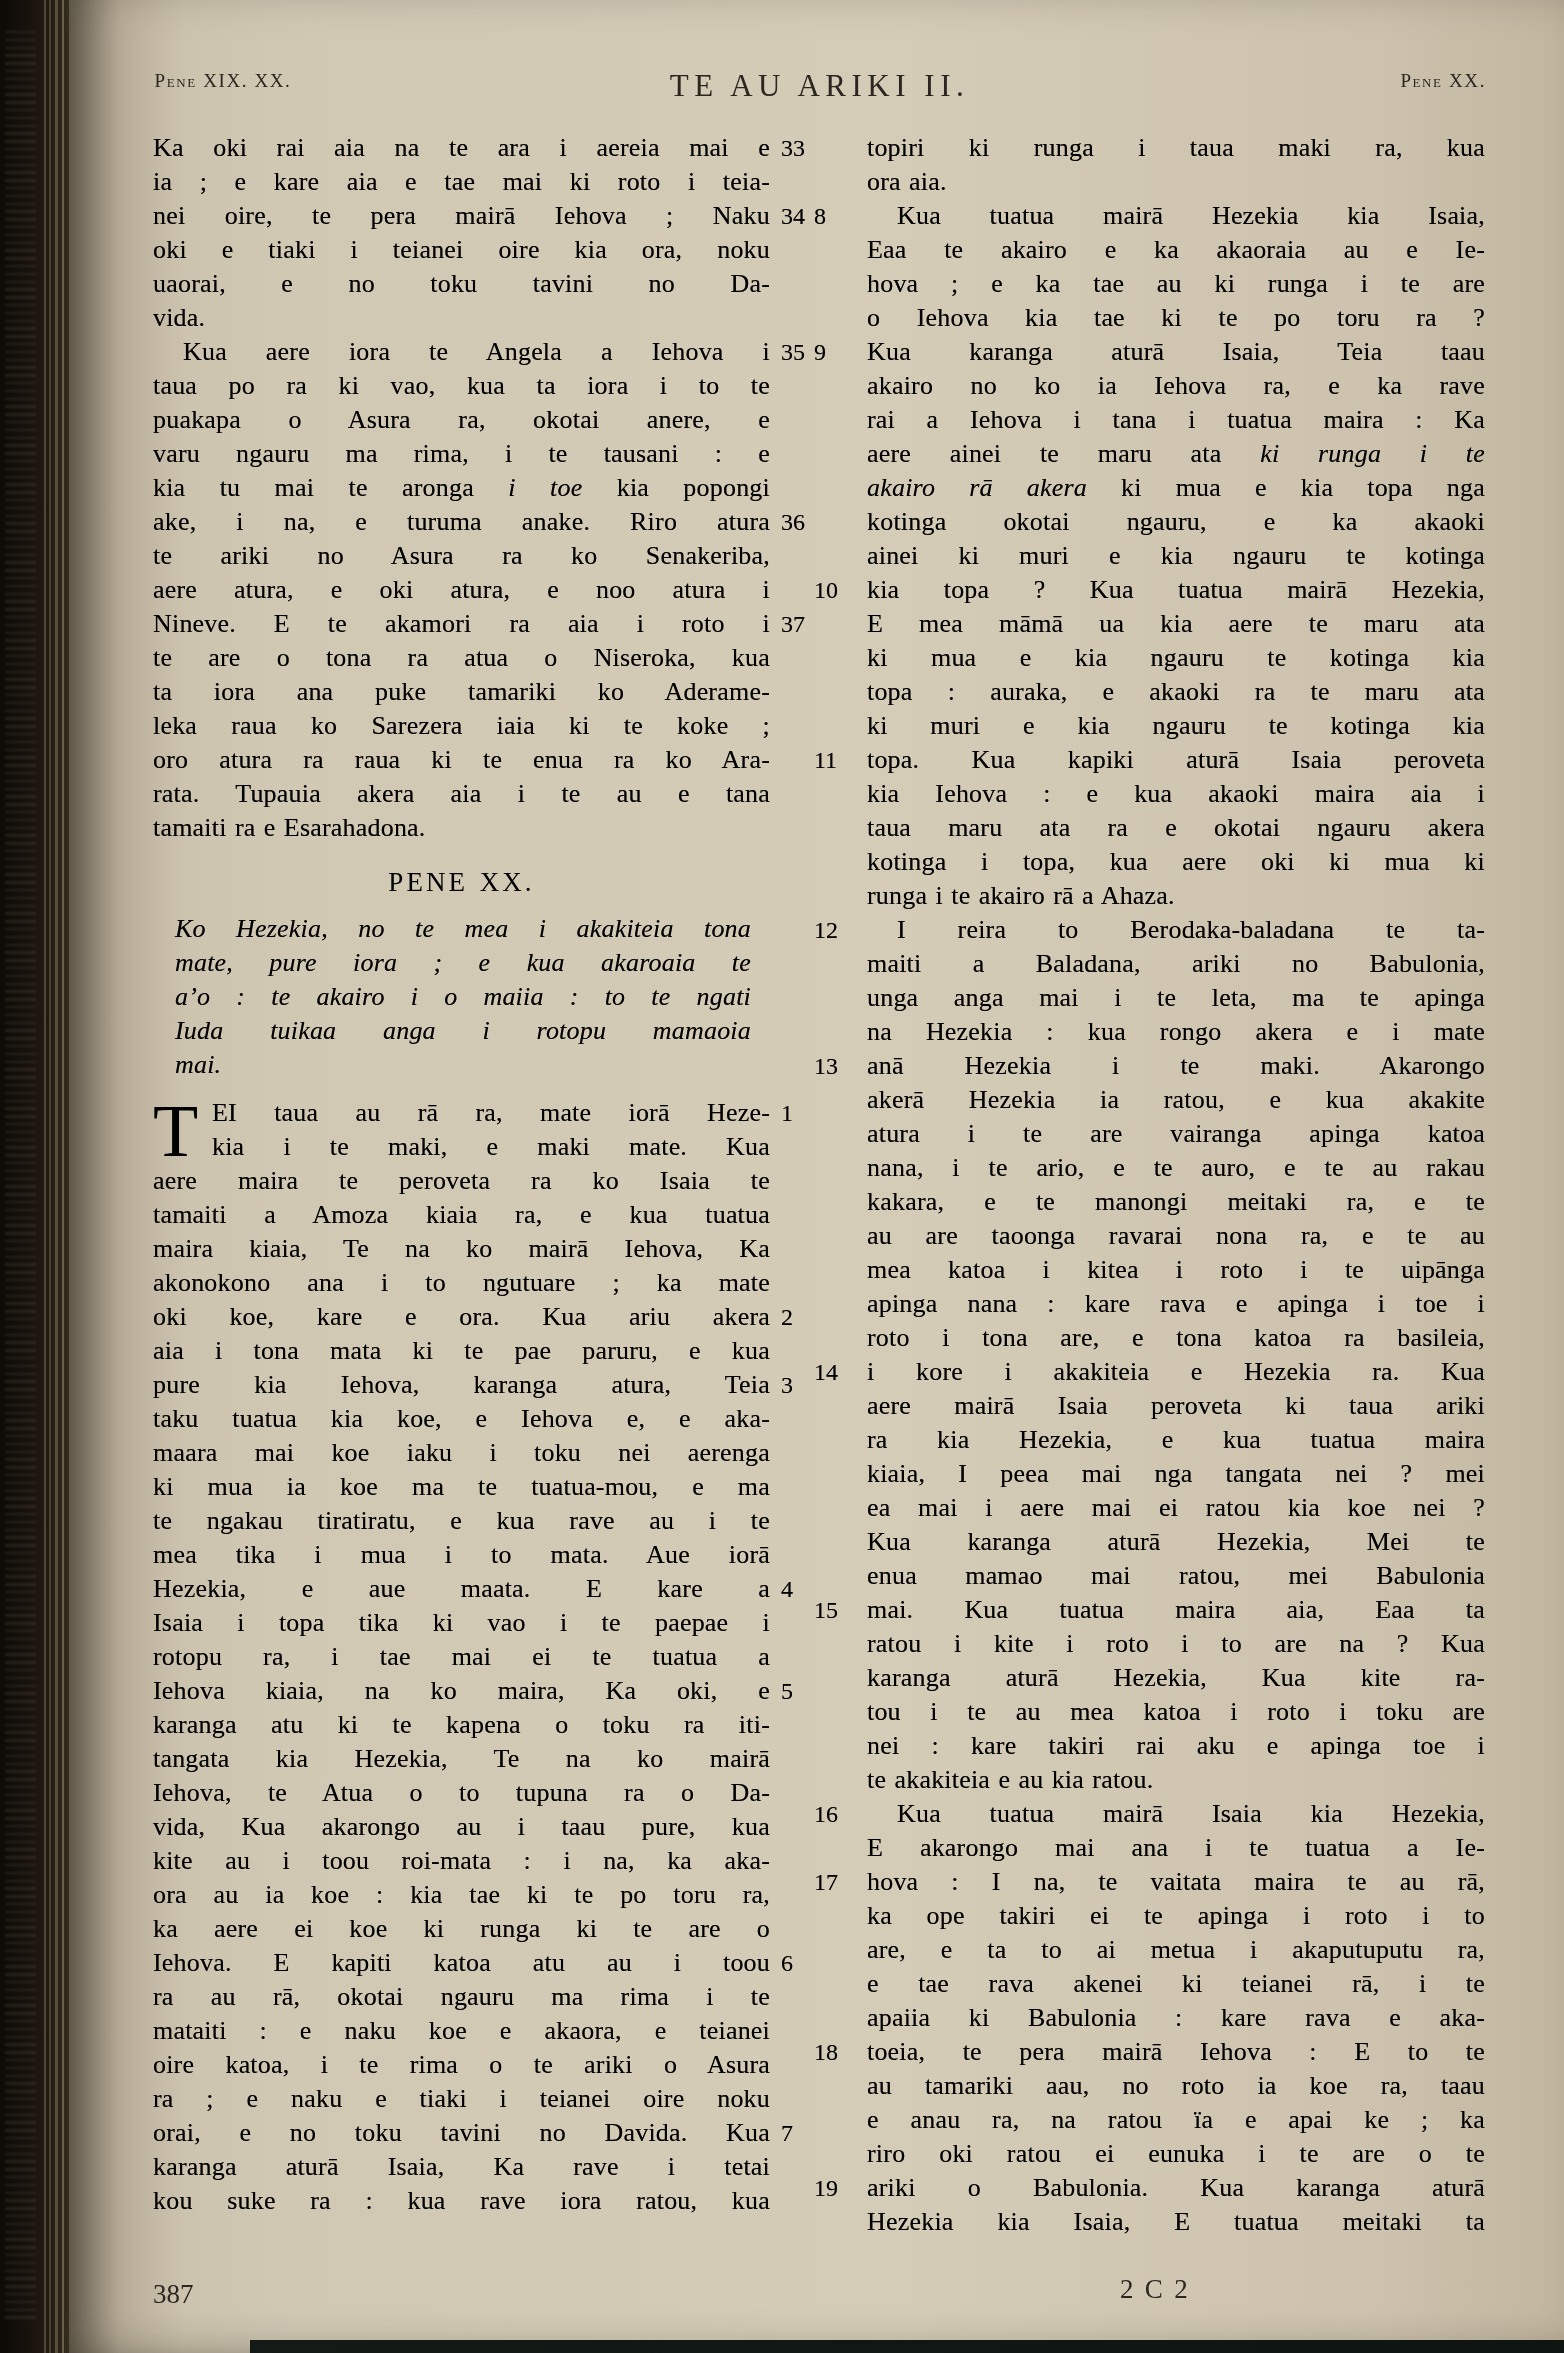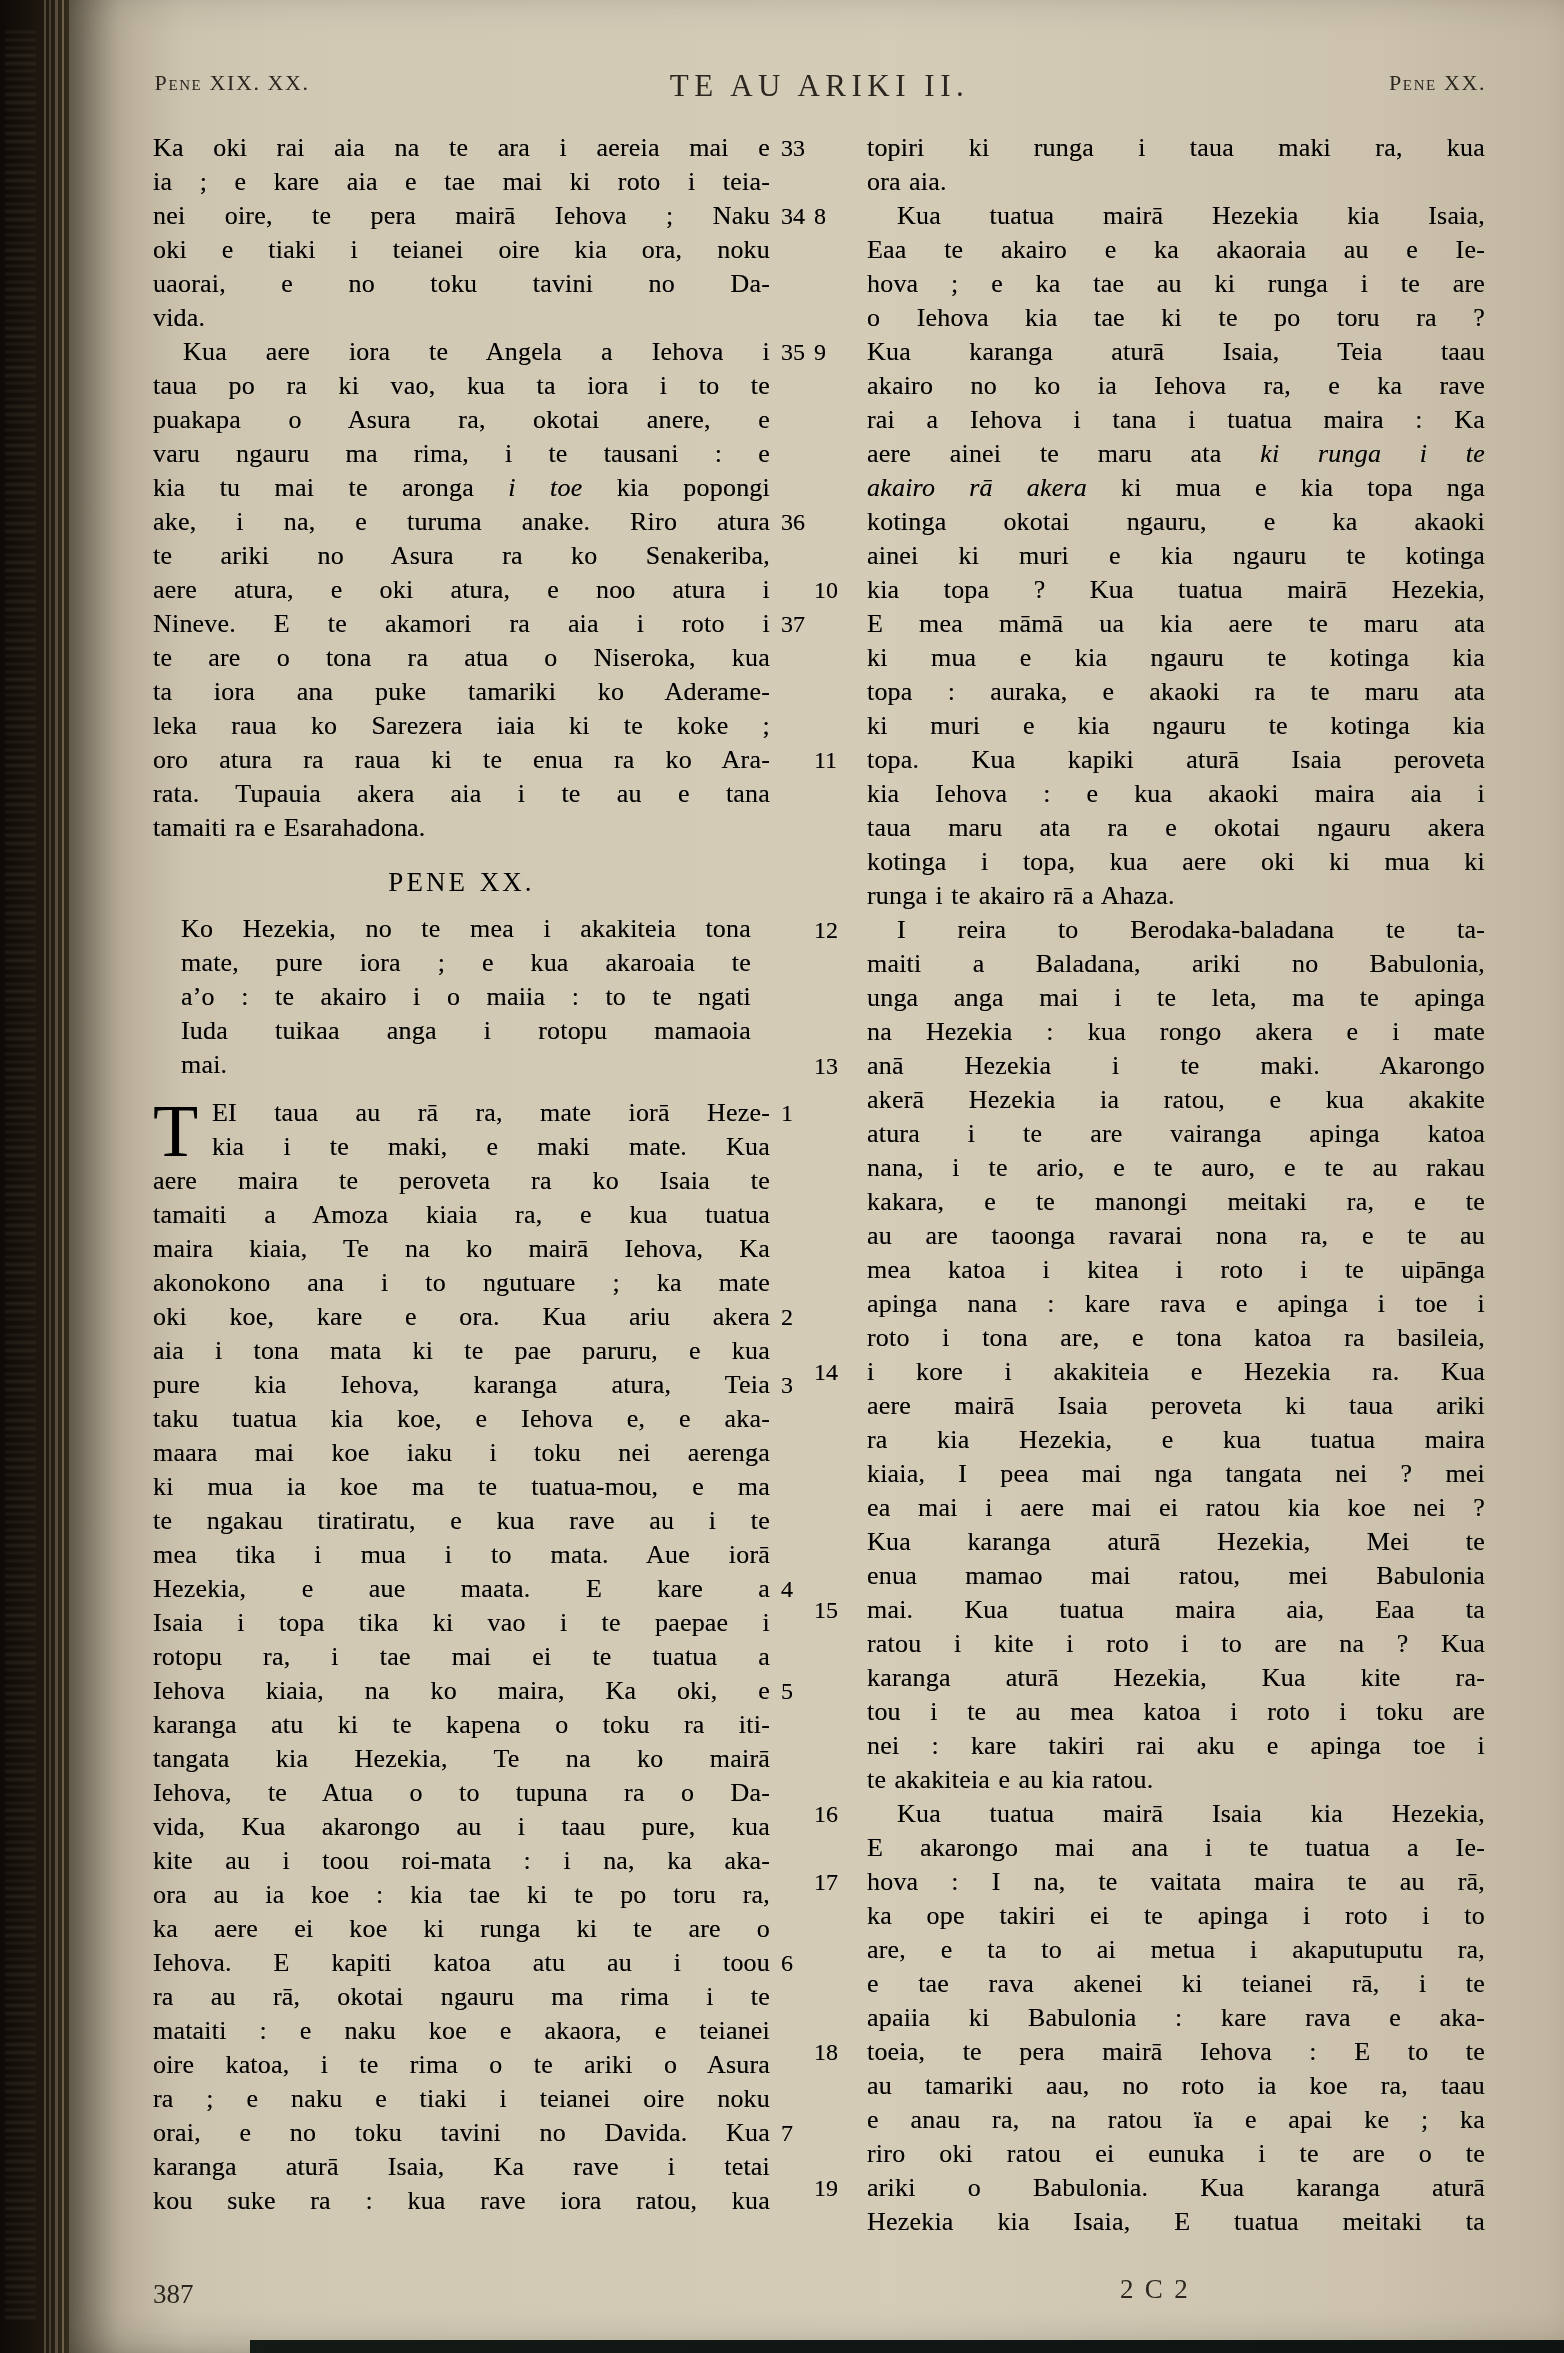--- a/index.html
+++ b/index.html
@@ -31,21 +31,21 @@
       linear-gradient(90deg,#d0c7b3 0%,#d5ccb8 55%,#ccc2ad 88%,#c1b69f 100%);
     box-shadow:inset 34px 0 55px -27px rgba(30,24,16,.55), inset 0 -23.5px 47px -31px rgba(40,34,24,.35);
     color:#2b2620;
   }
   .scan-bottom{
     position:absolute;left:250px;right:0;bottom:0;height:14px;
     background:linear-gradient(90deg,#141a16,#0d1412);
   }
   
   .running-head{position:absolute;left:153px;top:70px;width:1333px;height:42px;}
-  .rh{font-size:22px;letter-spacing:1.6px;color:#2b2620;}
+  .rh{font-size:19px;letter-spacing:1.6px;color:#2b2620;}
   .rh.sc{font-variant:small-caps;}
   .rh-left{position:absolute;left:1.6px;top:0;}
   .rh-center{position:absolute;left:0;right:0;top:-1.6px;text-align:center;font-size:31px;letter-spacing:5.5px;}
   .rh-right{position:absolute;right:0;top:0;}
   
   .col{position:absolute;top:131px;font-size:26px;letter-spacing:0.2px;word-spacing:1.6px;}
   .colL{left:153px;width:617px;}
   .colR{left:867px;width:618px;}
   .blk{position:relative;}
   .ln{
@@ -58,21 +58,21 @@
   .ln.ind{padding-left:30px;}
   .ln.dc{padding-left:59px;}
   .vnum{position:absolute;top:0;font-size:24px;letter-spacing:0;}
   .colL .vnum{left:calc(100% + 11px);}
   .colR .vnum{left:-53px;width:47px;text-align:left;}
   .chap-heading{
     height:34px;line-height:34px;margin:20.3px 0 12.5px 0;
     text-align:center;text-align-last:center;-moz-text-align-last:center;
     font-size:27px;letter-spacing:3.1px;
   }
-  .blk.summary{margin:0 19px 14px 28px;}
+  .blk.summary{margin:0 19px 14px 22px;font-style:italic;}
   .blk.has-dc .dropcap{
     position:absolute;left:0;top:2.3px;font-size:74px;line-height:66px;
     font-style:normal;
   }
   
   .pg-num{position:absolute;left:153px;width:617px;top:2279px;font-size:27px;color:#2b2620;}
   .sig{position:absolute;left:846px;width:618px;top:2274px;text-align:center;font-size:27px;letter-spacing:2.3px;color:#2b2620;}
 </style>
 </head>
 <body>

